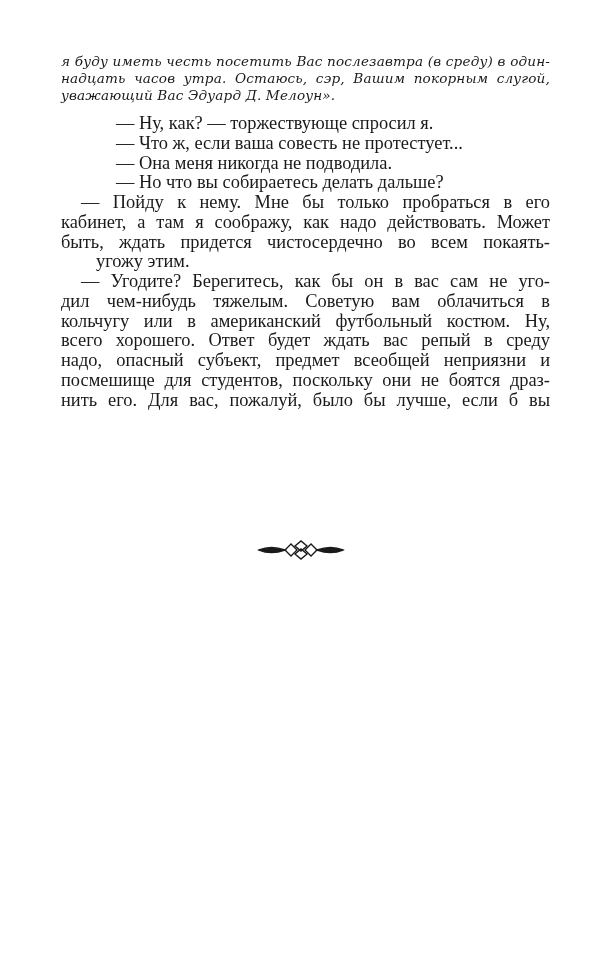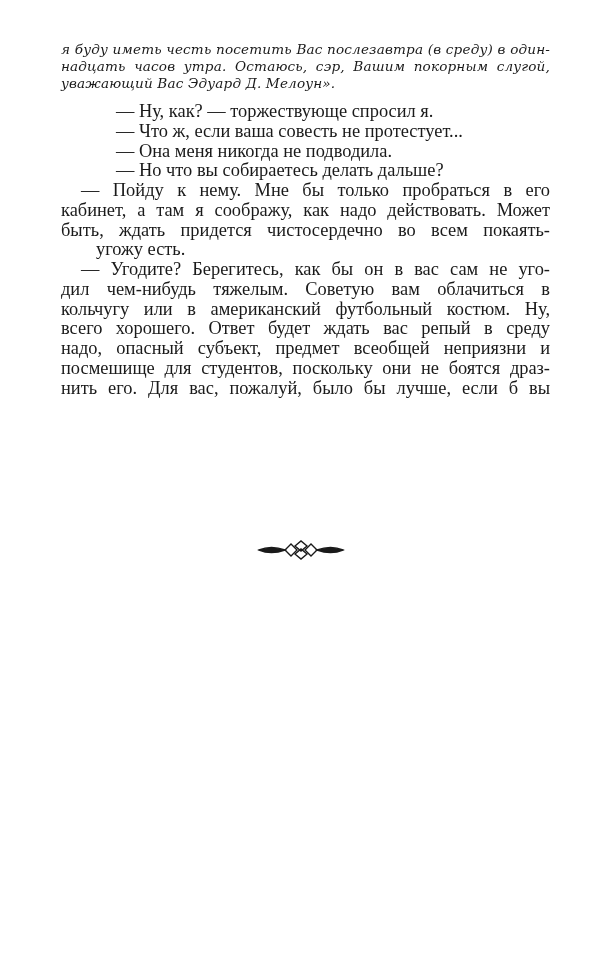--- a/index.html
+++ b/index.html
@@ -18,21 +18,21 @@
       position: absolute;
       left: 61px;
       top: 41px;
       width: 489px;
     }
     .letter {
       font-family: "DejaVu Serif", serif;
       font-style: italic;
       font-size: 13.6px;
       line-height: 17px;
-      margin: 0 0 10px 0;
+      margin: 12px 0 10px 0;
       letter-spacing: 0.15px;
     }
     .letter .line {
       display: block;
       text-align: justify;
       text-align-last: justify;
       white-space: nowrap;
     }
     .letter .line.last {
       text-align-last: left;
@@ -74,21 +74,21 @@
   </div>
 
   <div class="body-text">
     <span class="line indent short">— Ну, как? — торжествующе спросил я.</span>
     <span class="line indent short">— Что ж, если ваша совесть не протестует...</span>
     <span class="line indent short">— Она меня никогда не подводила.</span>
     <span class="line indent short">— Но что вы собираетесь делать дальше?</span>
     <span class="line indent">— Пойду к нему. Мне бы только пробраться в его</span>
     <span class="line">кабинет, а там я соображу, как надо действовать. Может</span>
     <span class="line">быть, ждать придется чистосердечно во всем покаять-</span>
-    <span class="line short">угожу есть.</span>
+    <span class="line short">угожу этим.</span>
     <span class="line indent">— Угодите? Берегитесь, как бы он в вас сам не уго-</span>
     <span class="line">дил чем-нибудь тяжелым. Советую вам облачиться в</span>
     <span class="line">кольчугу или в американский футбольный костюм. Ну,</span>
     <span class="line">всего хорошего. Ответ будет ждать вас репый в среду</span>
     <span class="line">надо, опасный субъект, предмет всеобщей неприязни и</span>
     <span class="line">посмешище для студентов, поскольку они не боятся драз-</span>
     <span class="line">нить его. Для вас, пожалуй, было бы лучше, если б вы</span>
   </div>
 </div>
 

